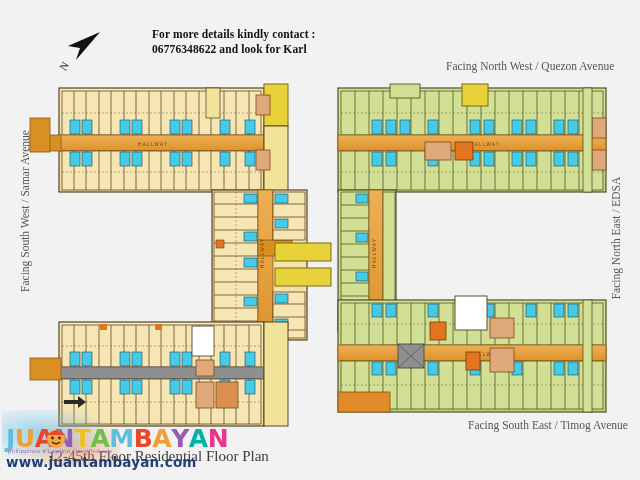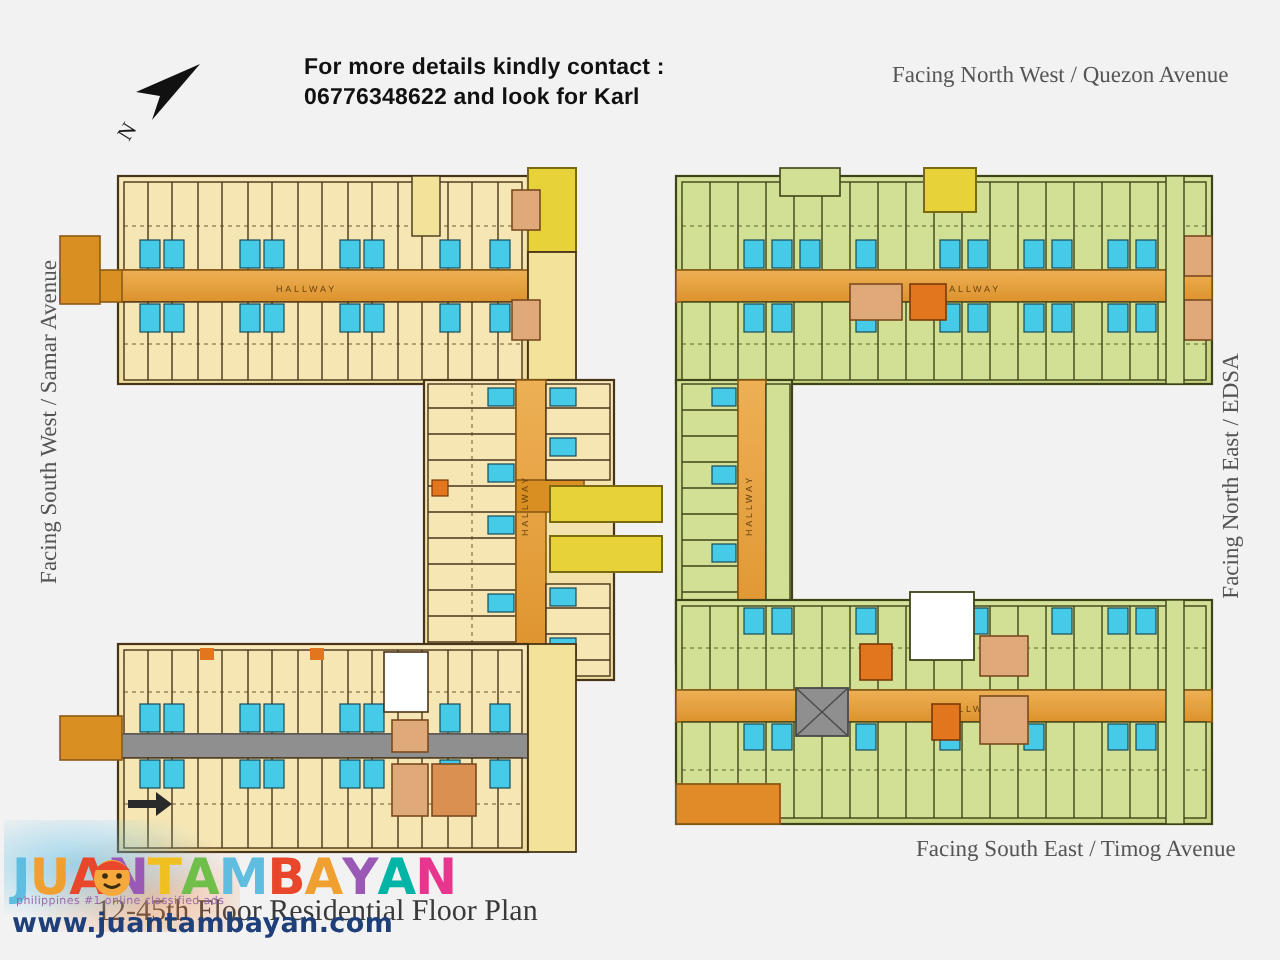--- a/index.html
+++ b/index.html
@@ -38,38 +38,38 @@
     font-size: 11px;
     color: #1a1a1a;
     transform: rotate(-58deg);
   }
 
   
   #contact {
     position: absolute;
     left: 152px;
     top: 27px;
-    font-family: Liberation Sans, sans-serif;
+    font-family: Liberation Serif, serif;
     font-weight: bold;
     font-size: 11.5px;
     line-height: 15px;
     color: #111111;
     letter-spacing: 0.1px;
   }
 
   
   .facing {
     position: absolute;
     font-family: "Liberation Serif", serif;
     font-size: 11.5px;
     color: #555555;
     white-space: nowrap;
   }
-  #facing-nw { left: 446px; top: 32px; }
-  #facing-se { left: 458px; top: 419px; }
+  #facing-nw { left: 446px; top: 60px; }
+  #facing-se { left: 468px; top: 419px; }
   #facing-sw {
     left: -75px;
     top: 205px;
     width: 200px;
     text-align: center;
     transform: rotate(-90deg);
   }
   #facing-ne {
     left: 516px;
     top: 232px;

